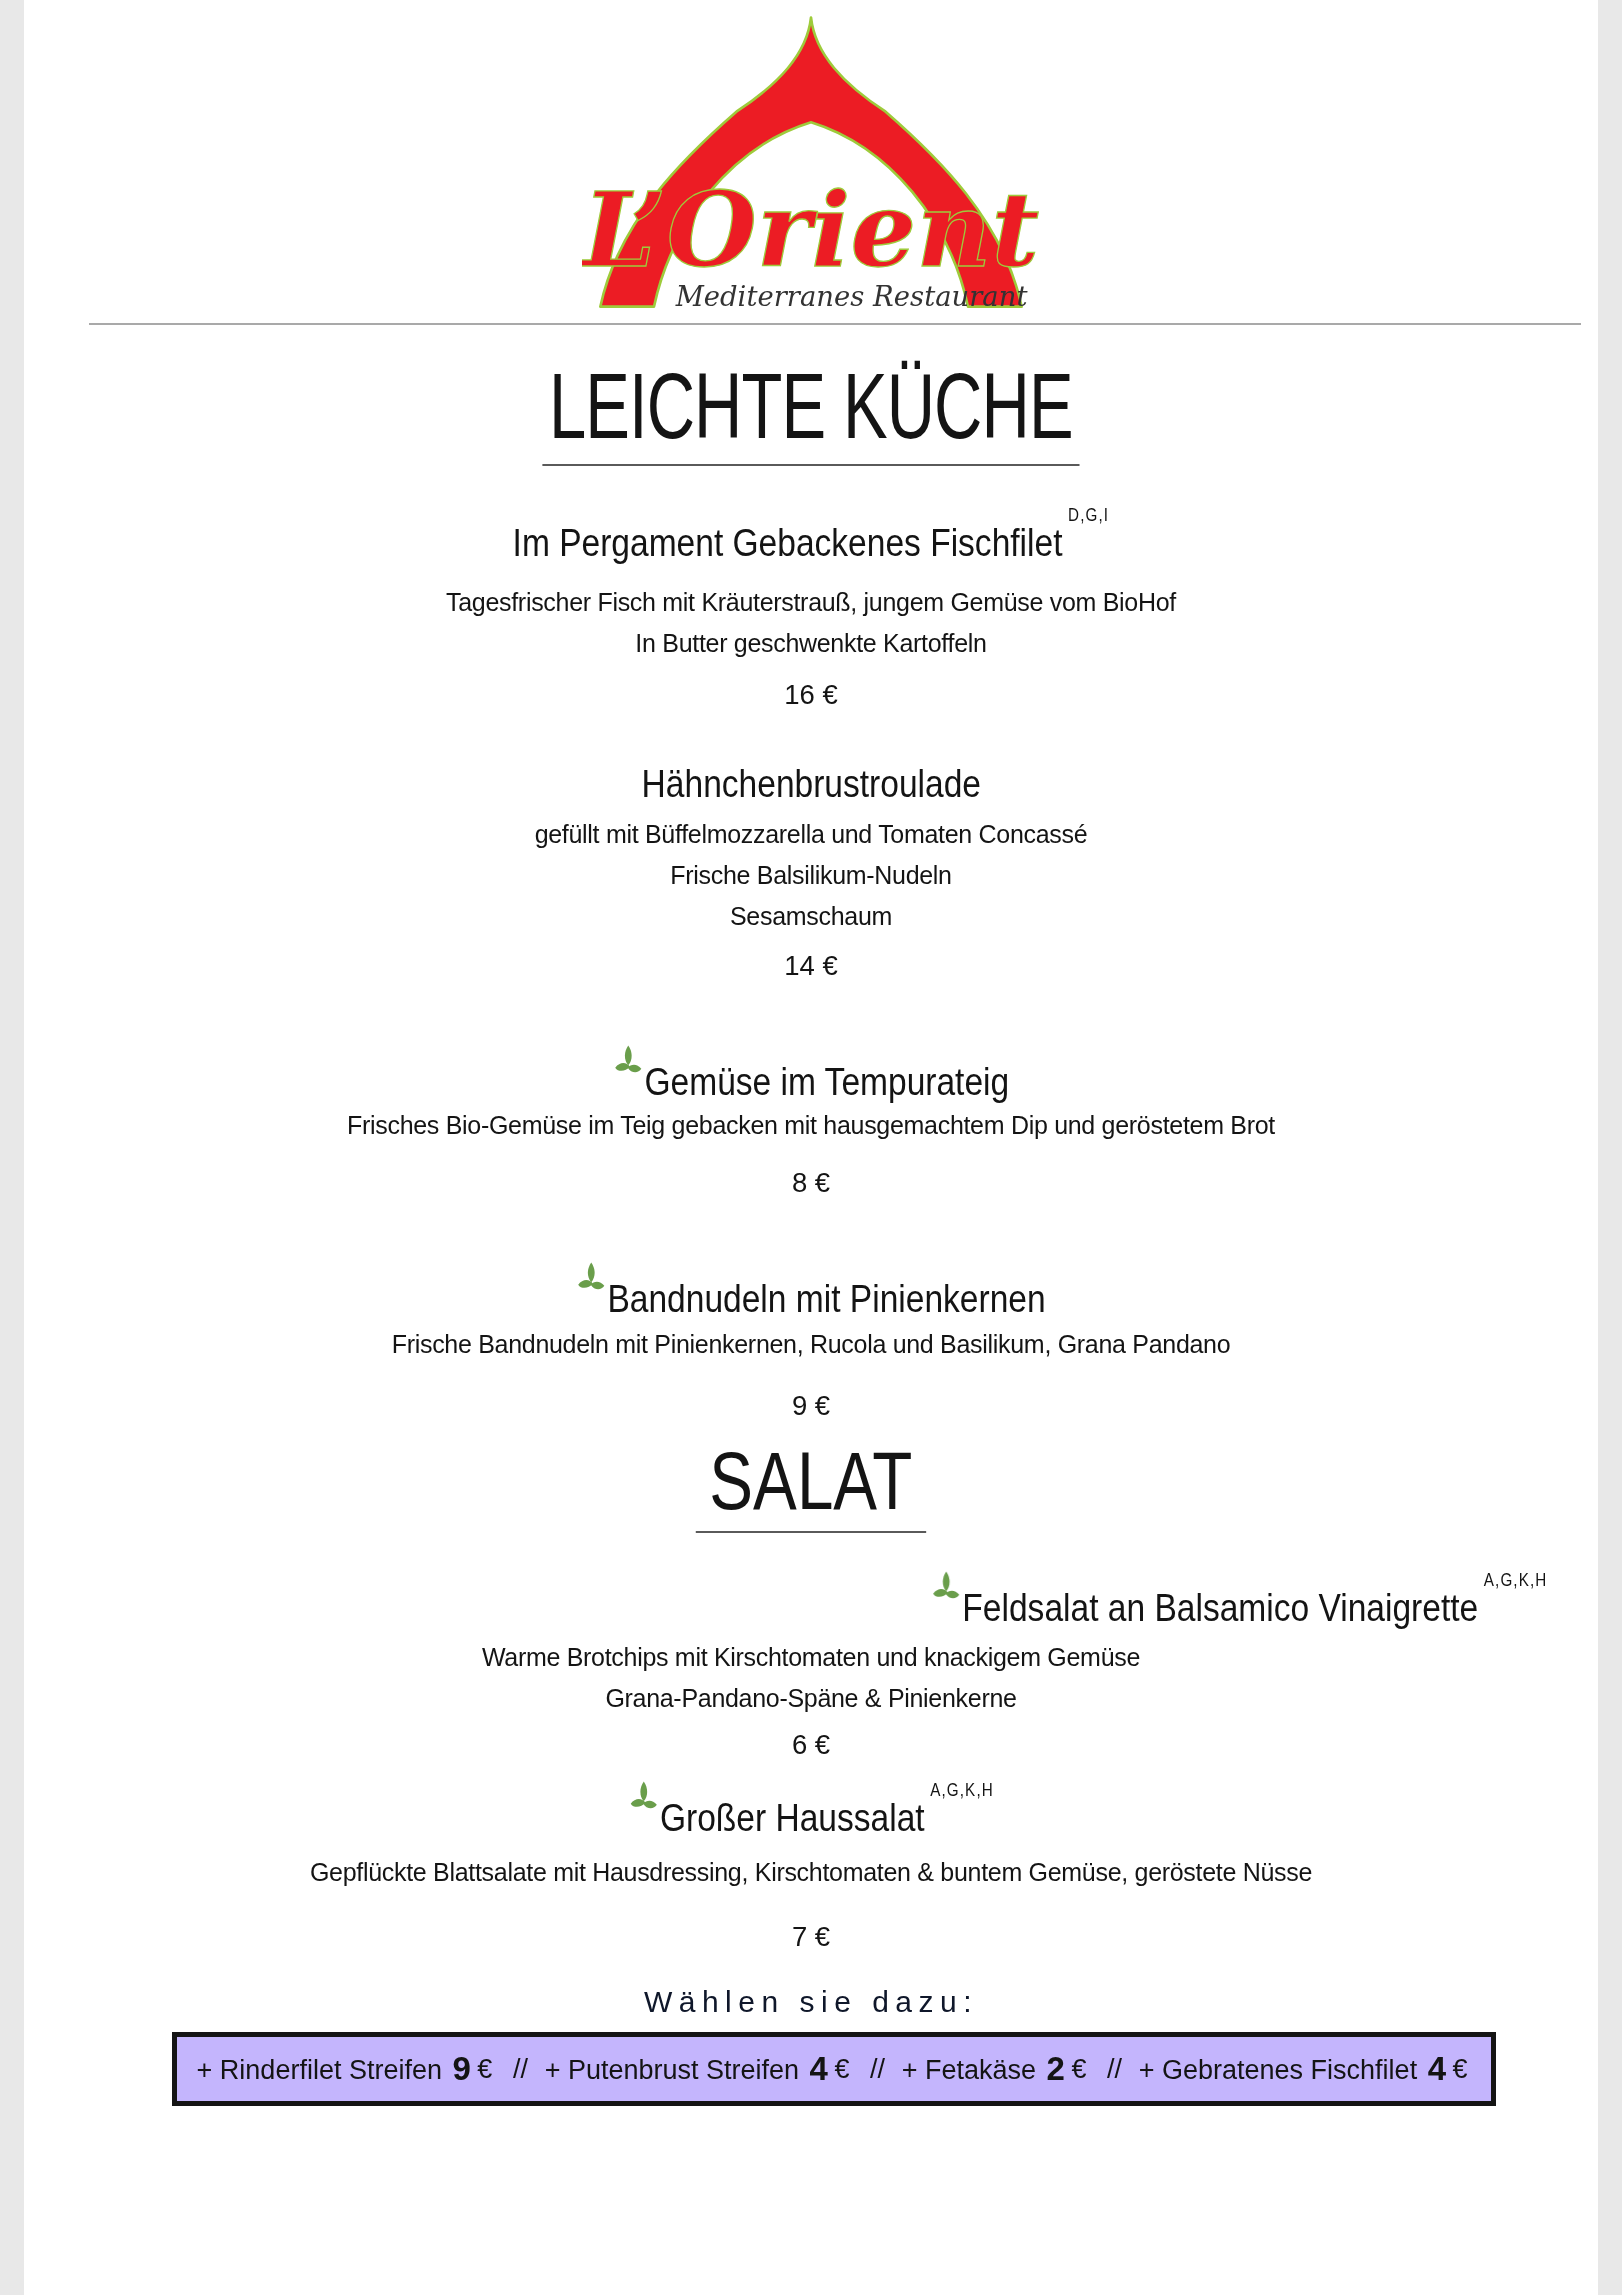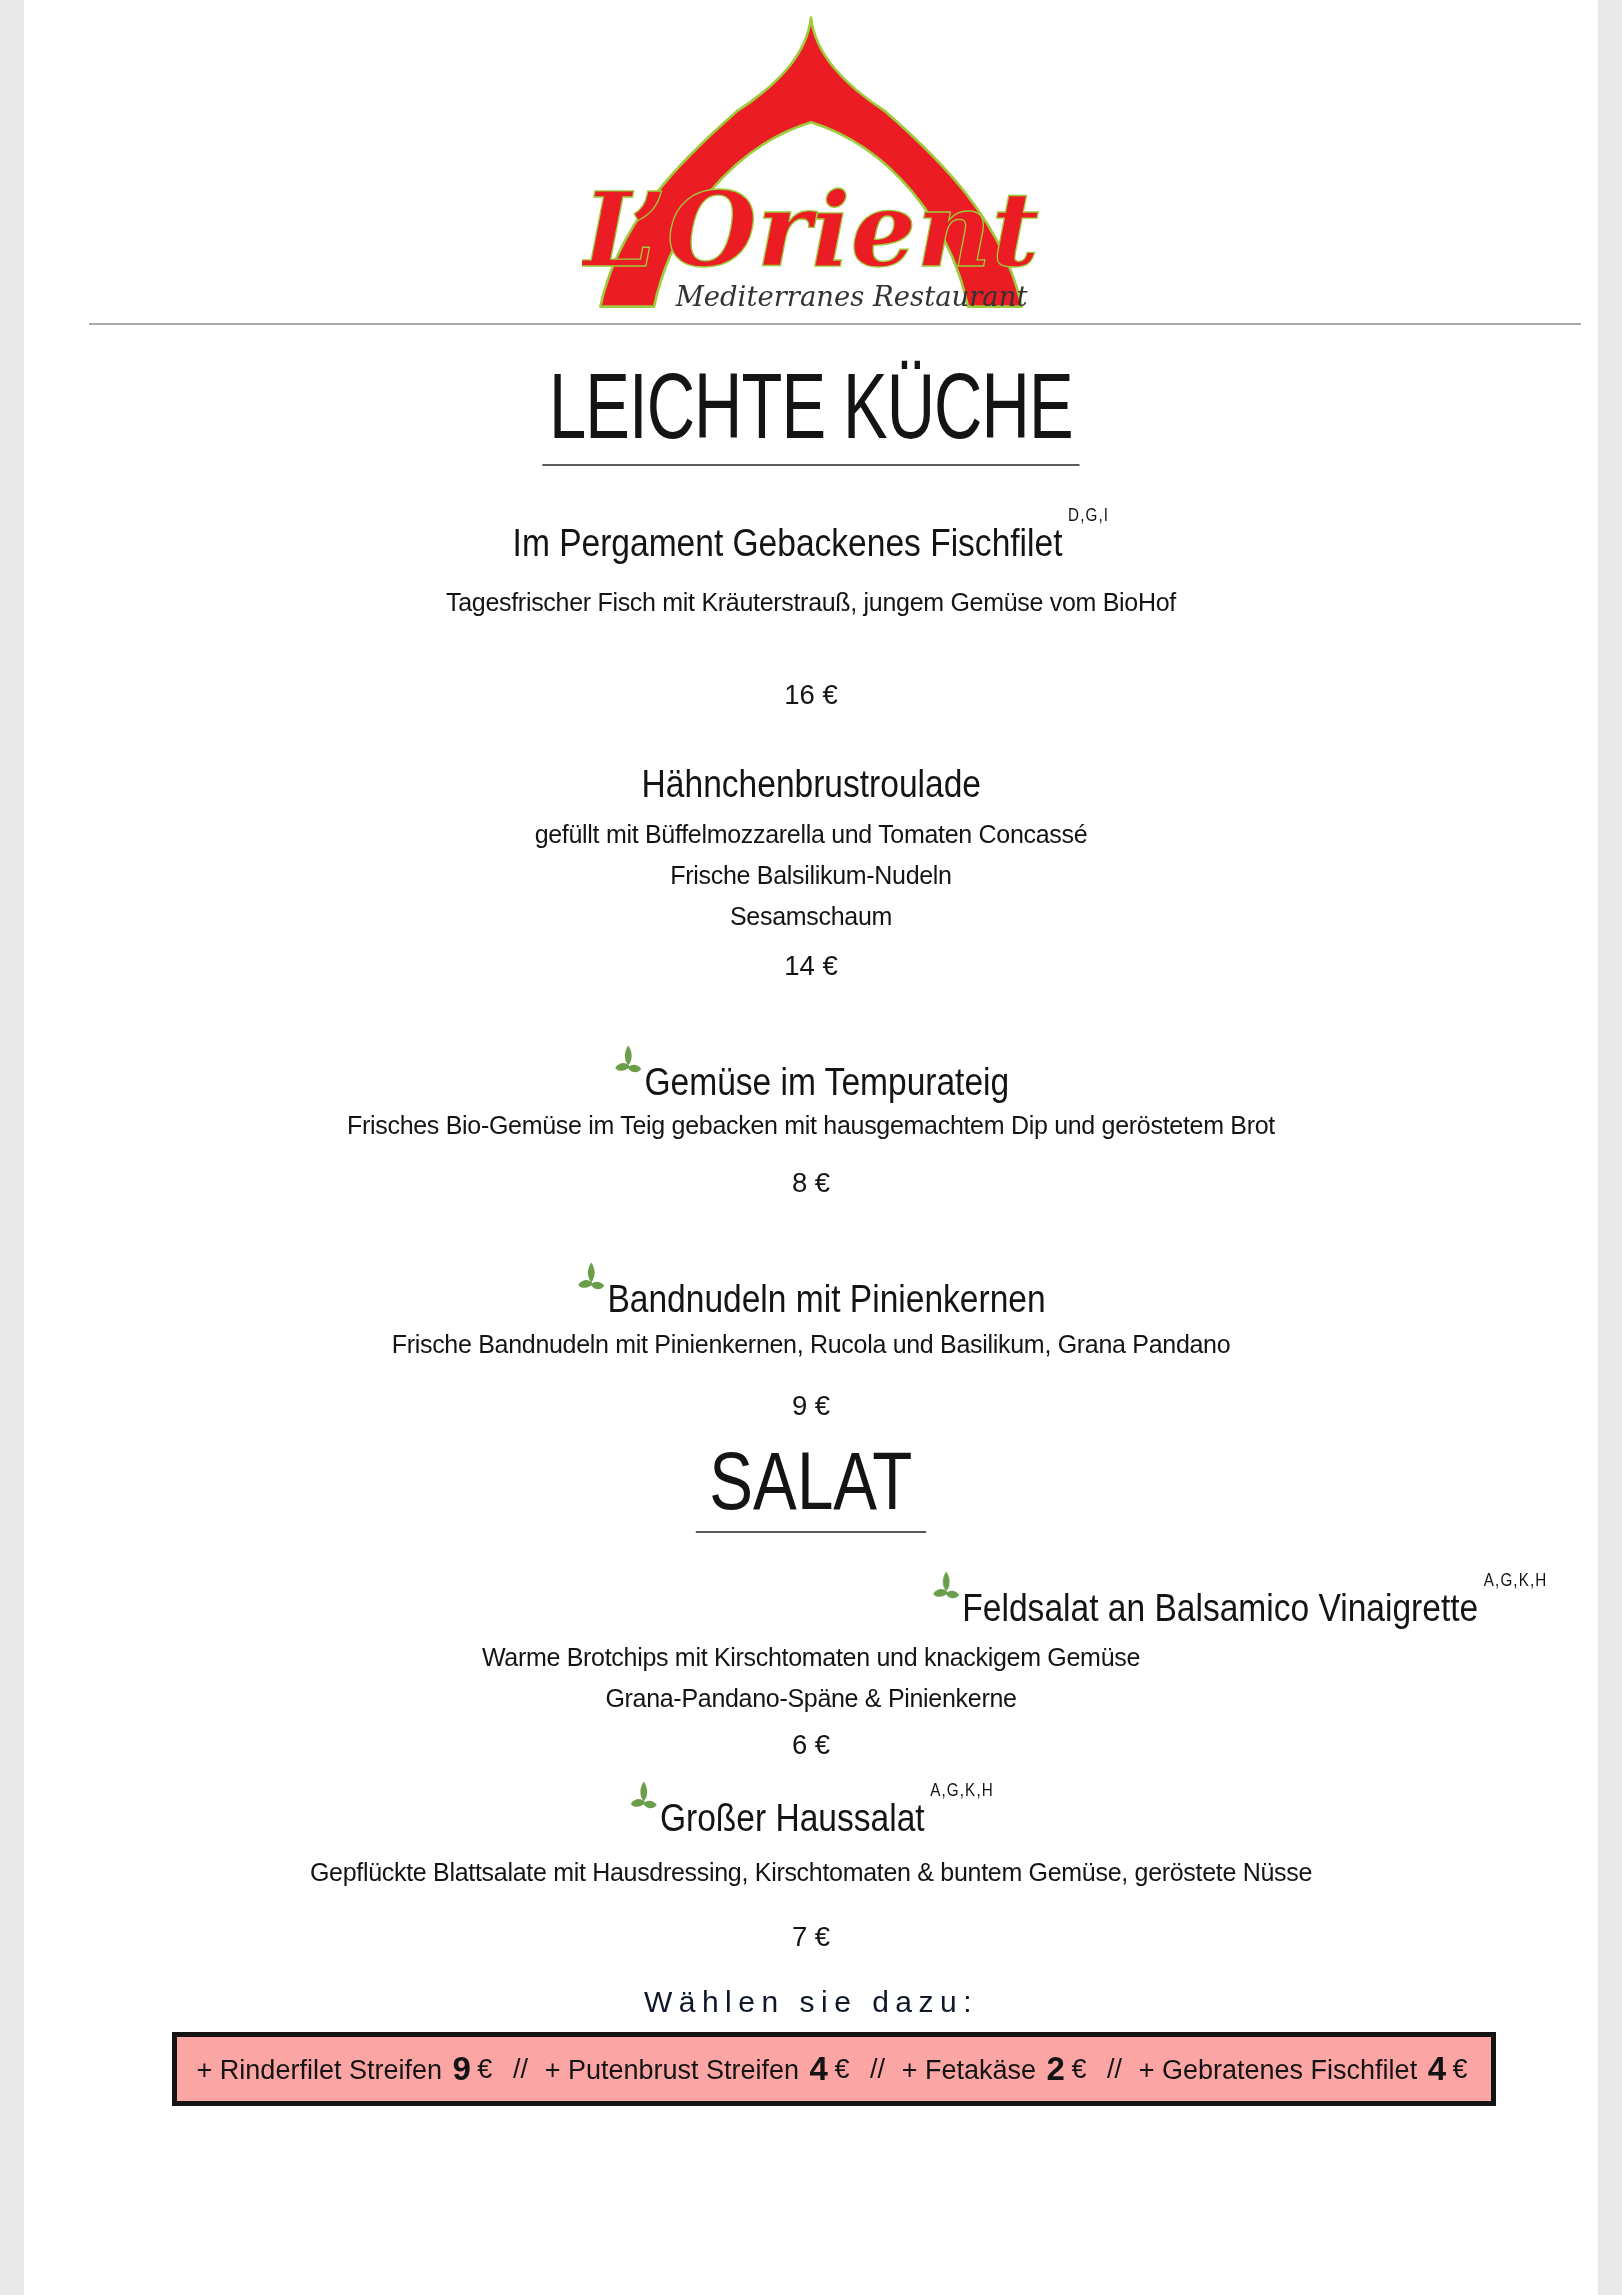--- a/index.html
+++ b/index.html
@@ -56,21 +56,21 @@
     vertical-align:top; transform:translateY(-15.7px);
     margin-left:6.5px;
   }
   .item-desc { font-size:25px; line-height:1.63; letter-spacing:-0.3px; }
   .item-price { font-size:27.5px; line-height:1; }
 
   
   .chooser { top:1987px; font-size:30px; letter-spacing:6.5px; color:#0f172a; line-height:1; }
   .addons-box {
     position:absolute; top:2032px; left:148px; width:1314px;
-    border:5.2px solid #141414; background:#fca5a5;
+    border:5.2px solid #141414; background:#c4b5fd;
     padding:13.7px 0; text-align:center;
     font-size:27px; white-space:nowrap; line-height:1.1;
   }
   .addon { display:inline-block; }
   .addon-price { font-size:33px; font-weight:700; margin:0 2.6px 0 10.5px; vertical-align:-1.3px; }
   .addon-cur { margin:0 3.9px; }
   .addon-sep { margin:0 9.2px; }
 </style>
 </head>
 <body>
@@ -100,20 +100,21 @@
     <span class="page-title">LEICHTE KÜCHE</span>
   </h1>
 
   <div class="abs item-heading" style="top:521px;">
     <span class="hwrap">
       <span>Im Pergament Gebackenes Fischfilet</span><span class="sup">D,G,I</span>
     </span>
   </div>
   <div class="abs item-desc" style="top:582px;">
     <div>Tagesfrischer Fisch mit Kräuterstrauß, jungem Gemüse vom BioHof</div>
+    <div>In Butter geschwenkte Kartoffeln</div>
   </div>
   <div class="abs item-price" style="top:681px;">16 €</div>
 
   <div class="abs item-heading" style="top:762px;">
     <span class="hwrap">
       <span>Hähnchenbrustroulade</span>
     </span>
   </div>
   <div class="abs item-desc" style="top:814px;">
     <div>gefüllt mit Büffelmozzarella und Tomaten Concassé</div>

